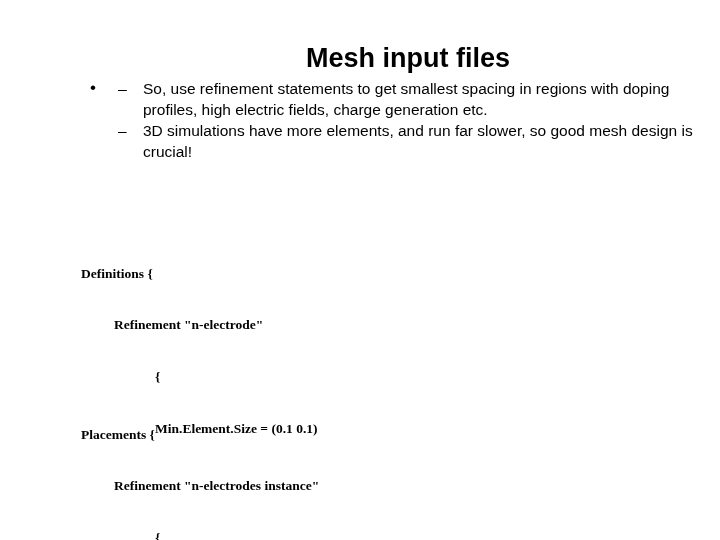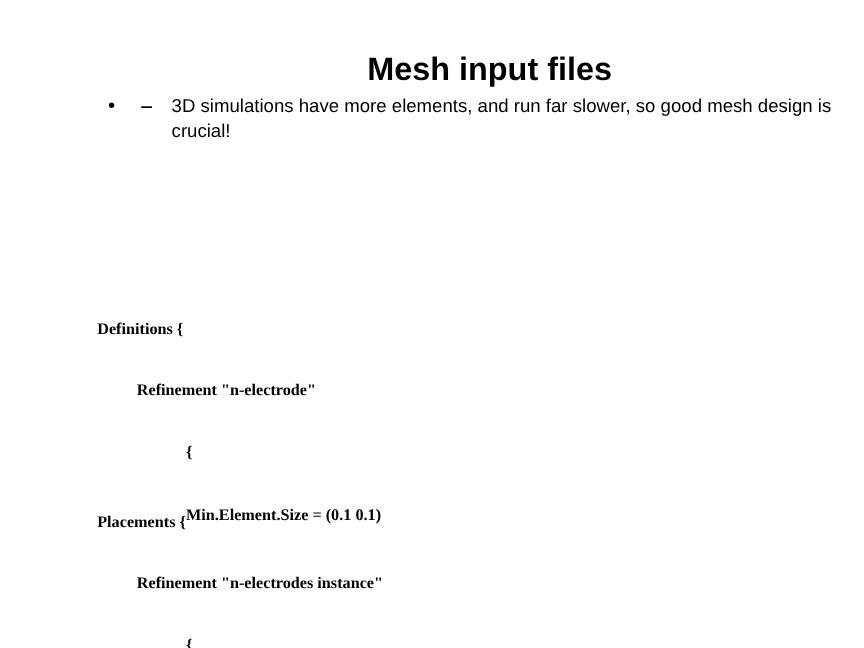--- a/index.html
+++ b/index.html
@@ -113,20 +113,21 @@
     </div>
 
     <div class="sublist">
 
       <div class="bullet-l2">
         <span class="marker">–</span>
       </div>
 
       <div class="bullet-l2">
         <span class="marker">–</span>
+        <span>So, use refinement statements to get smallest spacing in regions with doping profiles, high electric fields, charge generation etc.</span>
       </div>
 
       <div class="bullet-l2">
         <span class="marker">–</span>
         <span>3D simulations have more elements, and run far slower, so good mesh design is crucial!</span>
       </div>
 
     </div>
   </div>
 

